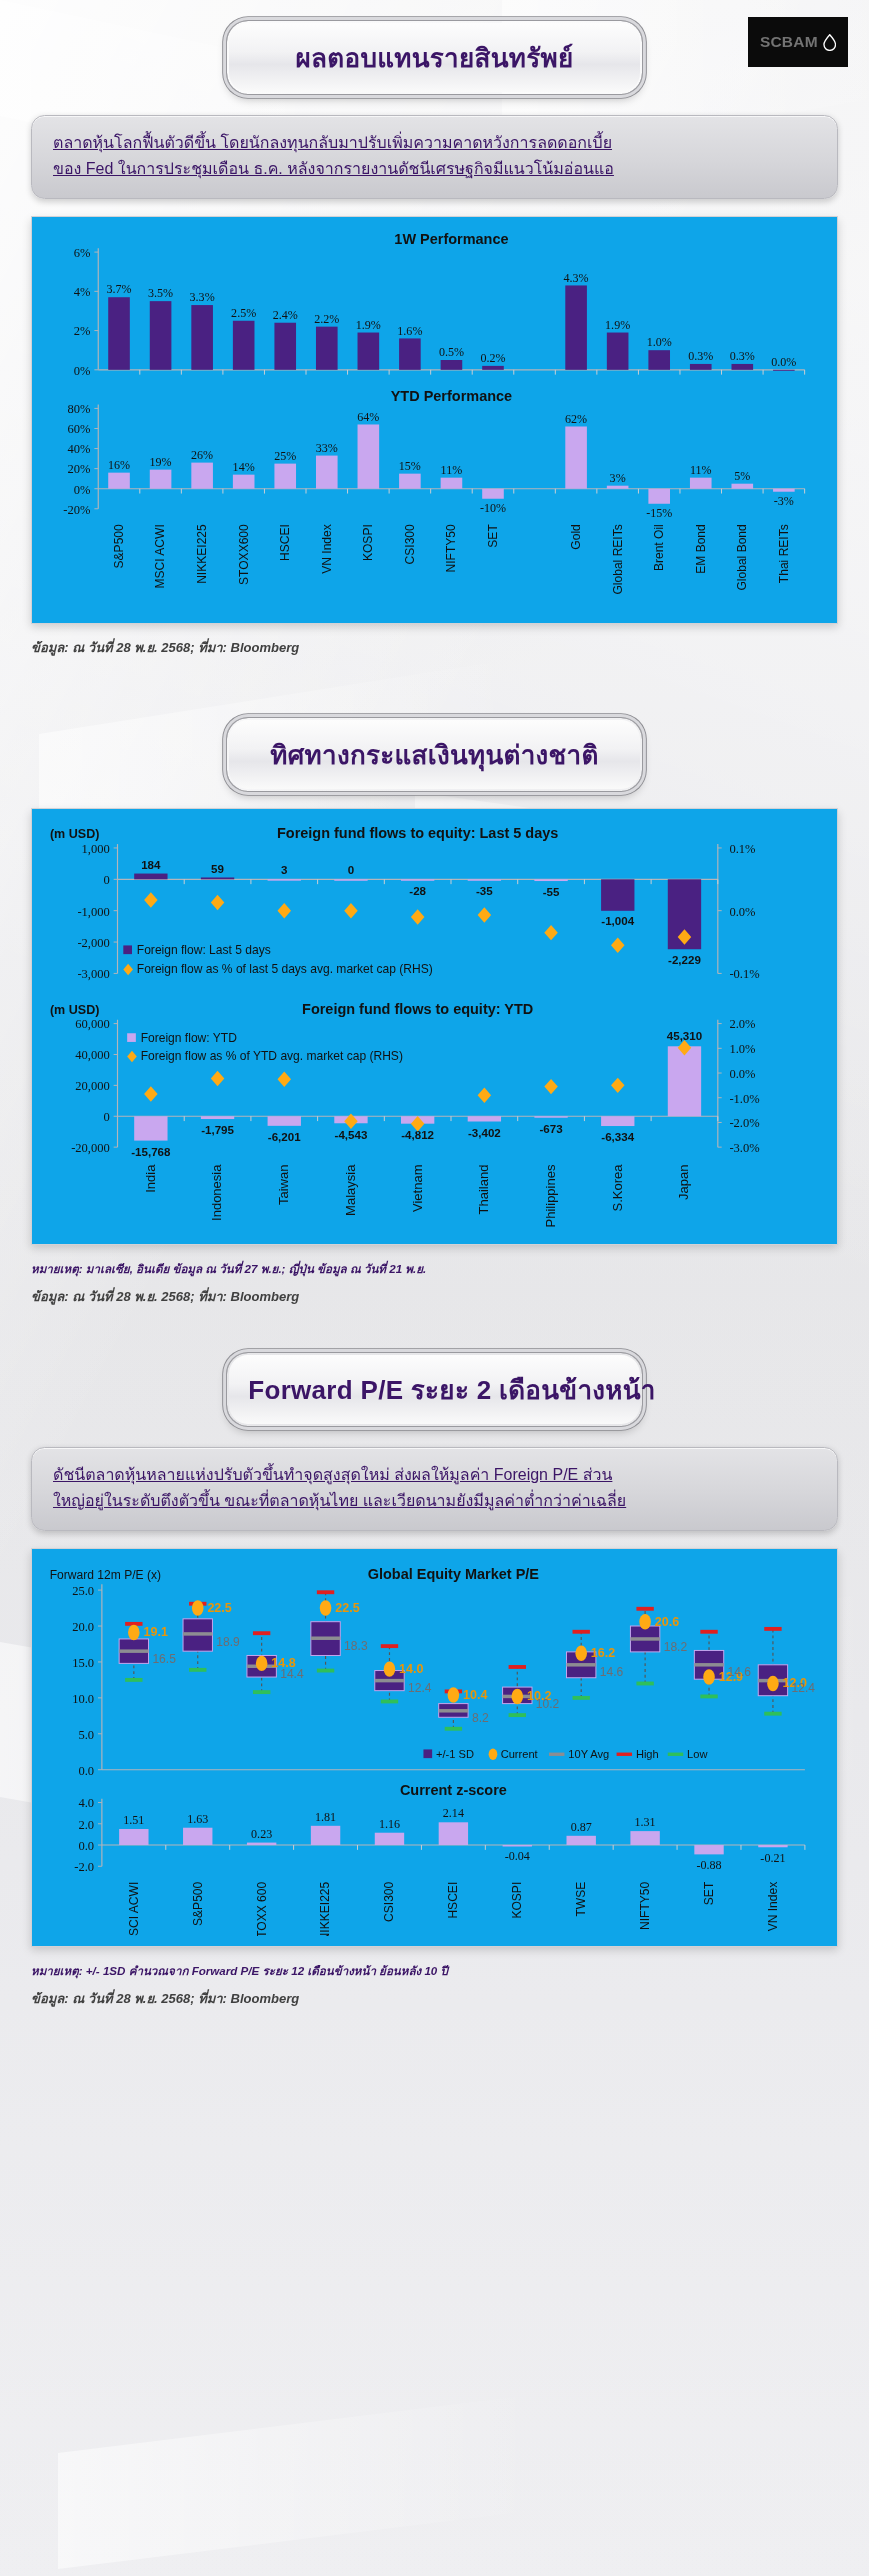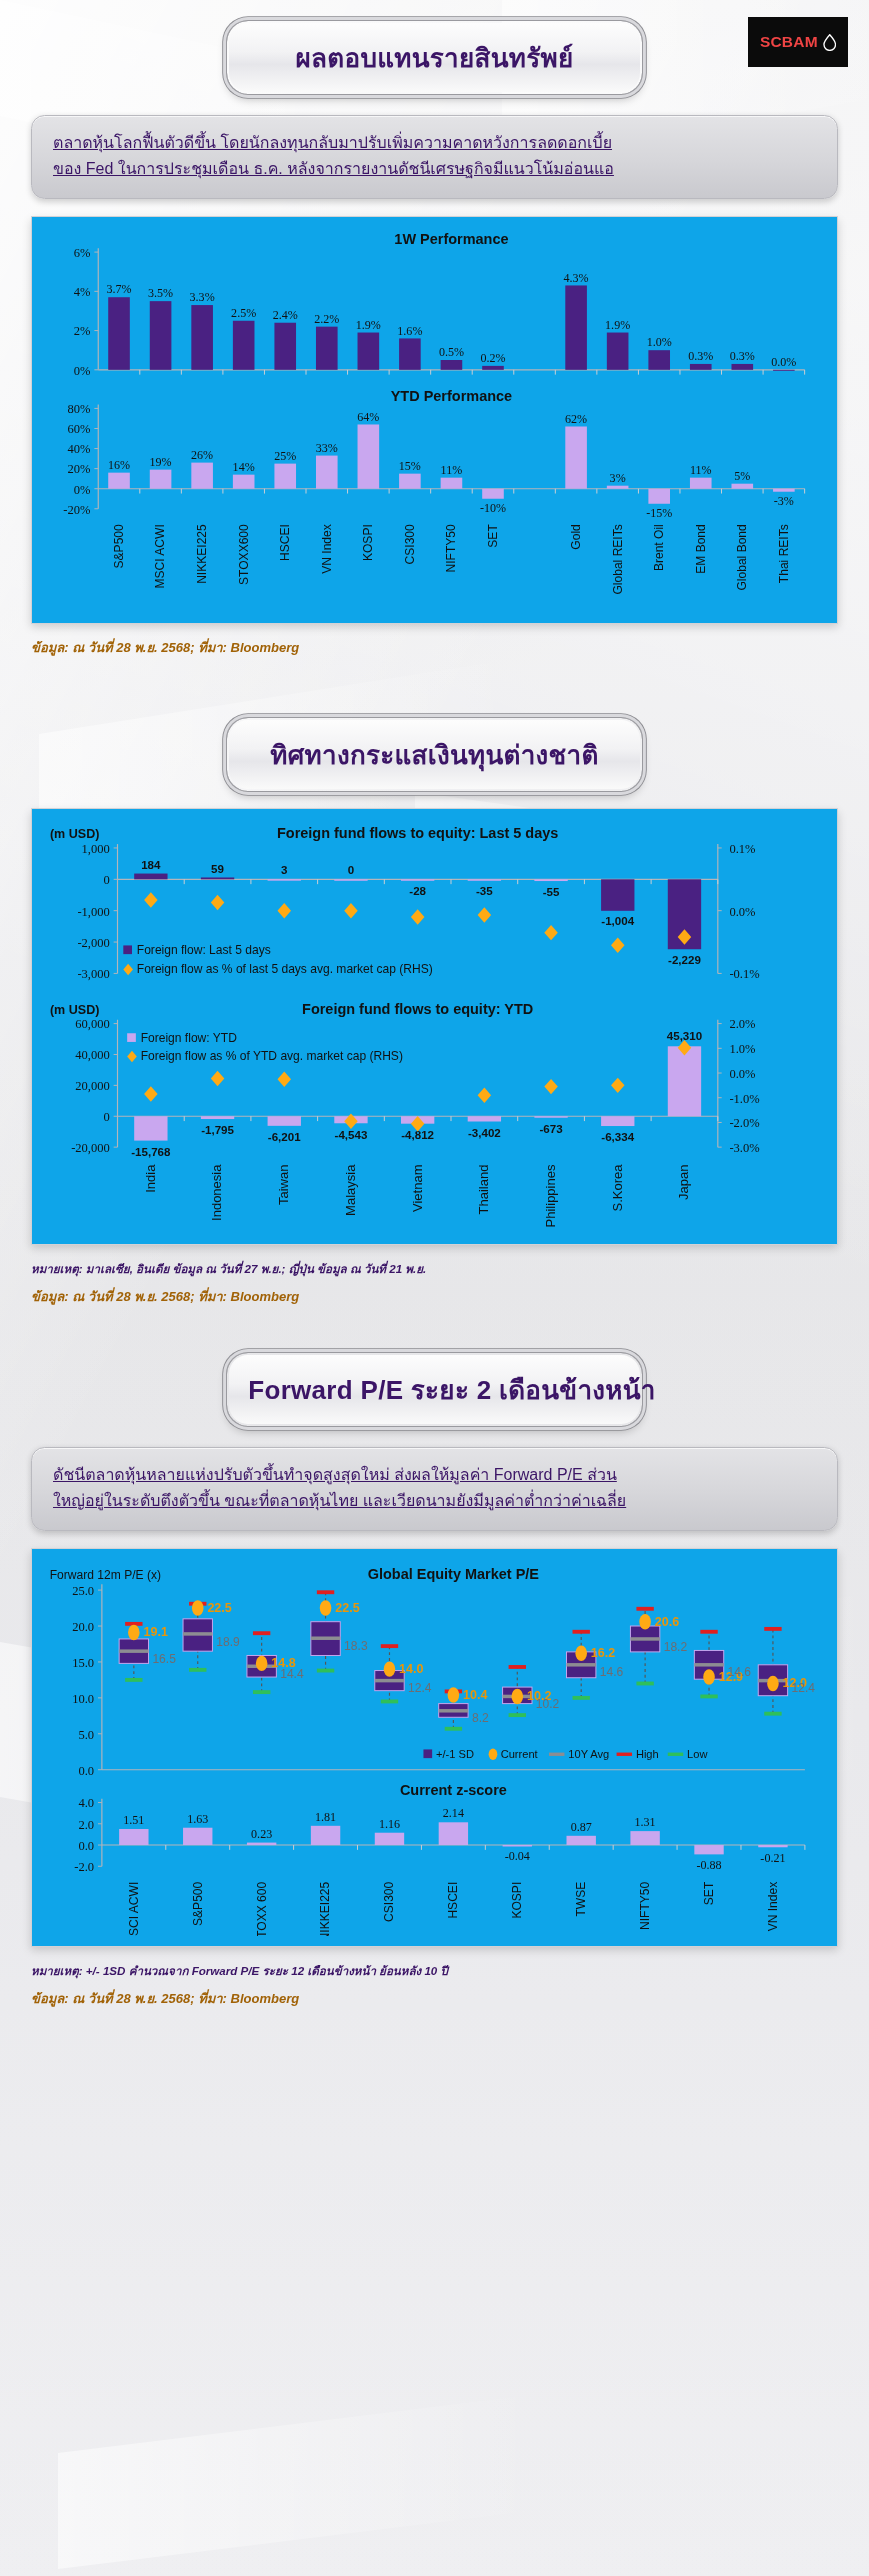--- a/index.html
+++ b/index.html
@@ -21,21 +21,21 @@
   }
   .facet { position:absolute; background: linear-gradient(90deg, rgba(255,255,255,.55), rgba(255,255,255,0)); transform-origin: 0 0; }
   .content { position: relative; z-index: 2; }
 
   
   .logo {
     position: absolute; top: 17.4px; right: 21px;
     width: 100px; height: 50px; background: #0b0b0b;
     display: flex; align-items: center; justify-content: center; gap: 4.8px;
   }
-  .logo-text { color: #ef4444; font-size: 15.5px; font-weight: 700; letter-spacing: 0.2px; }
+  .logo-text { color: #737373; font-size: 15.5px; font-weight: 700; letter-spacing: 0.2px; }
   .logo-drop { width: 13.5px; height: 16.4px; }
 
   
   .plaque-wrap { display:flex; justify-content:center; }
   .plaque {
     width: 415px; padding: 13.5px 19.3px 14.5px;
     border-radius: 21px;
     background: linear-gradient(180deg,#fdfdfd 0%,#f2f2f4 42%,#e6e6ea 60%,#fafafa 100%);
     border: 2.9px solid transparent;
     background-clip: padding-box;
@@ -71,21 +71,21 @@
     padding: 9.7px 13.5px 9.7px 9.7px;
     text-align: center;
   }
 
   
   svg { display:block; }
 
   
   .source {
     margin: 13.5px 31px 0 31px;
-    color:#a16207; font-size: 13px; font-weight:700; font-style: italic;
+    color:#404040; font-size: 13px; font-weight:700; font-style: italic;
   }
   .note {
     margin: 15.5px 31px 0 31px;
     color:#3b1566; font-size: 11.6px; font-weight:700; font-style: italic;
   }
   .sec { padding-top: 25px; }
 </style>
 </head>
 <body>
 
@@ -423,21 +423,21 @@
   </div>
 
   <div class="sec" style="padding-top:46px;">
     <div class="plaque-wrap">
       <div class="plaque">
         <div class="plaque-title">Forward P/E ระยะ 2 เดือนข้างหน้า</div>
       </div>
     </div>
 
     <div class="desc">
-      <div style="white-space:pre-line;">ดัชนีตลาดหุ้นหลายแห่งปรับตัวขึ้นทำจุดสูงสุดใหม่ ส่งผลให้มูลค่า Forward P/E ส่วน
+      <div style="white-space:pre-line;">ดัชนีตลาดหุ้นหลายแห่งปรับตัวขึ้นทำจุดสูงสุดใหม่ ส่งผลให้มูลค่า Foreign P/E ส่วน
 ใหญ่อยู่ในระดับตึงตัวขึ้น ขณะที่ตลาดหุ้นไทย และเวียดนามยังมีมูลค่าต่ำกว่าค่าเฉลี่ย</div>
     </div>
 
     <div class="card">
       <svg id="chart3" width="788" height="377" viewBox="0 0 816 390">
           <text x="8" y="20" font-size="12.5" font-family="&quot;Liberation Sans&quot;, sans-serif" font-weight="400" fill="#111" text-anchor="start">Forward 12m P/E (x)</text>
           <text x="426" y="20" font-size="15" font-family="&quot;Liberation Sans&quot;, sans-serif" font-weight="700" fill="#111" text-anchor="middle">Global Equity Market P/E</text>
           <text x="54" y="223" font-size="13" font-family="&quot;Liberation Serif&quot;, serif" font-weight="400" fill="#111" text-anchor="end">0.0</text>
           <line x1="58" y1="218" x2="62" y2="218" stroke="#b5b5ba" stroke-width="1"></line>
           <text x="54" y="185.8" font-size="13" font-family="&quot;Liberation Serif&quot;, serif" font-weight="400" fill="#111" text-anchor="end">5.0</text>

